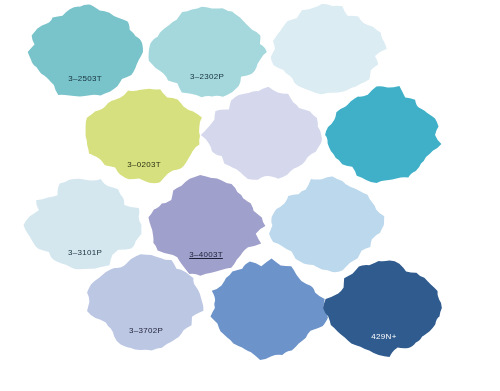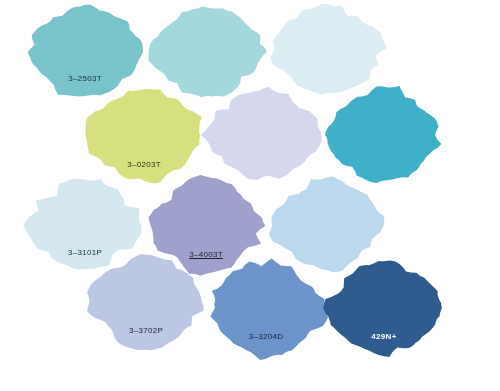--- a/index.html
+++ b/index.html
@@ -43,20 +43,21 @@
     <div class="swatch" style="left: 30px; top: 8px; width: 110px; height: 88px;">
       <svg viewBox="0 0 110 88">
         <path d="M 112.96 44.00 Q 111.08 48.43 108.73 52.04 Q 106.27 57.29 105.50 59.65 Q 103.19 64.77 101.38 66.97 Q 96.96 69.16 92.00 70.98 Q 90.25 73.94 87.40 78.33 Q 84.63 80.70 79.77 83.79 Q 74.79 85.34 70.50 87.59 Q 63.93 86.17 60.02 87.32 Q 54.39 88.50 49.85 88.48 Q 43.15 88.35 39.50 87.57 Q 32.42 86.32 28.27 86.95 Q 24.91 82.04 23.91 76.93 Q 21.28 74.50 18.15 70.88 Q 13.58 66.61 11.32 65.64 Q 9.43 63.80 6.40 59.06 Q 2.14 56.74 1.15 52.05 Q -0.55 48.51 -2.30 44.00 Q -0.47 41.65 4.53 36.45 Q 1.80 31.49 1.65 27.46 Q 4.77 23.64 7.41 20.43 Q 12.01 16.78 16.32 15.79 Q 21.12 14.13 22.54 9.61 Q 27.89 8.25 32.47 7.80 Q 35.30 4.13 39.76 1.15 Q 44.31 -1.69 49.75 -1.35 Q 55.05 -3.90 60.48 -3.29 Q 63.96 -1.64 69.75 2.54 Q 74.80 3.01 79.44 4.73 Q 83.48 8.19 87.57 9.50 Q 93.71 11.52 97.26 13.18 Q 99.68 16.05 99.69 21.87 Q 102.93 24.39 105.67 28.30 Q 110.32 30.46 112.20 35.45 Q 113.17 39.74 112.96 44.00 Z" fill="#79c3ca"></path>
       </svg>
       <div class="swatch-label" style="top: 66px; color: rgb(22, 48, 58);">3–2503T</div>
     </div>
     <div class="swatch" style="left: 152px; top: 8px; width: 110px; height: 88px;">
       <svg viewBox="0 0 110 88">
         <path d="M 114.81 44.00 Q 110.36 46.93 107.97 51.92 Q 104.97 55.81 104.54 59.35 Q 102.88 64.01 99.44 66.01 Q 95.91 67.62 88.99 68.79 Q 88.83 74.52 86.82 77.71 Q 84.87 79.82 80.07 84.28 Q 75.55 87.06 70.92 88.75 Q 64.66 86.99 60.15 88.49 Q 55.80 87.20 49.77 89.13 Q 44.99 87.24 40.03 86.10 Q 36.35 85.14 29.78 84.51 Q 26.42 78.49 25.42 75.33 Q 20.54 74.18 16.01 72.44 Q 14.83 68.90 11.42 65.59 Q 5.83 61.11 3.58 59.94 Q 1.45 57.52 -3.18 52.70 Q -3.76 48.78 -3.26 44.00 Q -3.13 40.59 -1.61 35.53 Q 1.44 30.48 5.70 28.72 Q 6.73 25.10 10.61 22.01 Q 13.10 19.79 17.52 16.67 Q 20.90 13.52 24.63 11.83 Q 28.00 7.17 30.16 4.09 Q 35.50 3.71 39.89 1.51 Q 45.89 0.72 49.76 -1.25 Q 53.93 -1.17 60.04 0.52 Q 66.13 0.55 70.53 0.34 Q 75.36 3.41 80.13 3.62 Q 83.28 6.57 87.72 9.34 Q 92.44 13.96 93.87 15.65 Q 96.24 17.83 100.11 21.66 Q 103.88 22.90 108.33 27.47 Q 108.75 30.80 107.89 36.09 Q 112.97 38.48 114.81 44.00 Z" fill="#a4d8dd"></path>
       </svg>
+      <div class="swatch-label" style="top: 64px; color: rgb(22, 48, 58);">3–2302P</div>
     </div>
     <div class="swatch" style="left: 272px; top: 6px; width: 110px; height: 86px;">
       <svg viewBox="0 0 110 86">
         <path d="M 114.72 43.00 Q 108.27 44.93 103.03 50.02 Q 105.94 55.04 106.15 58.49 Q 100.99 61.81 98.76 64.18 Q 98.43 67.86 97.51 73.29 Q 92.93 76.39 88.64 77.82 Q 83.69 81.44 79.64 81.68 Q 73.75 85.06 70.53 85.67 Q 66.23 86.83 60.17 86.66 Q 56.20 86.60 49.65 88.13 Q 44.57 87.67 39.62 85.26 Q 35.64 83.87 30.35 81.71 Q 25.31 80.13 22.29 76.87 Q 20.70 71.55 17.64 69.63 Q 13.21 67.50 11.48 64.07 Q 4.91 61.46 1.59 59.18 Q -0.92 54.95 -1.25 51.22 Q 1.19 45.45 2.94 43.00 Q 2.77 39.89 0.94 35.10 Q 3.55 31.53 5.76 28.08 Q 8.26 25.43 10.52 21.47 Q 11.79 19.53 15.65 14.95 Q 20.27 13.35 24.94 11.88 Q 26.83 8.59 30.14 3.97 Q 33.63 4.50 40.20 2.34 Q 46.60 0.30 49.66 -2.02 Q 55.41 -2.58 60.08 0.10 Q 65.66 -0.77 70.55 0.28 Q 72.56 6.77 76.07 9.91 Q 80.49 9.17 86.28 10.62 Q 89.06 15.39 91.48 17.00 Q 96.27 19.68 101.02 20.72 Q 103.70 23.74 108.98 26.65 Q 108.68 29.91 111.52 34.74 Q 114.29 40.18 114.72 43.00 Z" fill="#dbecf2"></path>
       </svg>
     </div>
     <div class="swatch" style="left: 88px; top: 90px; width: 112px; height: 92px;">
       <svg viewBox="0 0 112 92">
         <path d="M 111.99 46.00 Q 110.73 49.83 111.42 54.51 Q 106.98 56.60 104.39 61.40 Q 103.06 64.53 100.35 68.56 Q 98.73 72.31 95.82 75.82 Q 92.64 79.48 87.37 80.12 Q 84.05 80.44 79.12 84.14 Q 76.87 86.65 72.00 92.18 Q 67.91 93.82 61.28 92.81 Q 57.52 91.74 51.19 88.61 Q 46.76 89.10 41.04 89.19 Q 36.83 88.31 32.44 84.86 Q 29.60 82.42 27.15 77.38 Q 21.91 76.22 16.89 75.29 Q 13.96 70.46 11.50 68.63 Q 4.64 64.82 0.98 63.51 Q 0.86 60.45 -0.85 54.73 Q -0.85 50.86 -2.38 46.00 Q -2.53 41.34 -2.42 37.03 Q -2.64 32.03 -1.13 27.82 Q 4.48 24.05 7.32 21.24 Q 13.58 20.13 16.89 16.71 Q 20.60 12.11 23.70 10.87 Q 27.06 9.83 32.65 7.48 Q 36.32 5.47 40.20 0.39 Q 46.33 1.77 50.80 -0.08 Q 57.45 -1.05 61.33 -1.25 Q 66.76 -0.01 72.20 -0.77 Q 74.47 3.31 79.29 7.59 Q 85.29 7.79 89.60 9.45 Q 93.53 13.53 95.49 16.43 Q 99.98 20.38 104.67 21.25 Q 108.44 23.08 113.87 27.58 Q 111.20 31.90 111.29 37.51 Q 110.55 42.54 111.99 46.00 Z" fill="#d7e07e"></path>
       </svg>
@@ -92,21 +93,20 @@
     <div class="swatch" style="left: 90px; top: 256px; width: 112px; height: 92px;">
       <svg viewBox="0 0 112 92">
         <path d="M 112.15 46.00 Q 113.91 50.32 113.44 54.82 Q 109.32 56.19 102.01 60.64 Q 101.82 64.22 101.54 69.16 Q 96.67 71.65 93.57 74.13 Q 90.87 78.91 88.40 81.25 Q 86.05 82.70 80.46 86.36 Q 76.34 87.72 71.87 91.83 Q 67.73 91.95 61.48 94.59 Q 57.20 93.20 50.58 94.04 Q 44.98 94.10 40.17 91.71 Q 36.70 91.65 30.37 88.28 Q 25.76 84.83 24.22 80.57 Q 23.35 75.46 20.73 72.41 Q 17.23 69.69 15.82 66.44 Q 10.53 63.18 5.41 62.10 Q -0.20 58.83 -2.96 55.05 Q -2.01 51.41 -0.66 46.00 Q -0.81 39.86 -2.94 36.95 Q -2.20 34.05 0.94 28.48 Q 5.76 23.82 8.86 22.03 Q 11.92 19.27 15.90 15.97 Q 21.68 12.61 24.71 11.97 Q 29.86 12.52 34.07 9.83 Q 35.98 7.68 41.07 2.89 Q 45.05 0.15 50.60 -1.84 Q 57.60 -1.39 61.31 -1.11 Q 66.24 0.54 71.19 2.16 Q 75.62 4.43 81.42 4.06 Q 84.82 8.65 86.50 12.82 Q 90.98 13.22 95.85 16.16 Q 98.97 18.88 103.34 21.92 Q 103.11 27.29 105.67 30.19 Q 108.95 34.64 109.87 37.73 Q 110.76 41.10 112.15 46.00 Z" fill="#bcc7e4"></path>
       </svg>
       <div class="swatch-label" style="top: 70px; color: rgb(29, 32, 54);">3–3702P</div>
     </div>
     <div class="swatch" style="left: 210px; top: 262px; width: 112px; height: 92px;">
       <svg viewBox="0 0 112 92">
         <path d="M 113.28 46.00 Q 116.96 49.84 117.96 55.51 Q 116.83 58.71 112.84 64.09 Q 108.16 66.61 100.53 68.65 Q 97.08 71.92 95.86 75.85 Q 91.42 79.68 88.72 81.59 Q 85.96 85.03 81.76 88.50 Q 75.36 89.27 72.32 93.12 Q 66.78 92.22 61.44 94.19 Q 55.74 97.58 50.13 98.02 Q 44.08 92.54 40.73 90.09 Q 37.85 88.99 32.11 85.42 Q 27.49 83.69 23.43 81.43 Q 20.13 77.45 16.90 75.28 Q 12.74 71.17 10.42 69.18 Q 8.78 65.97 7.43 61.46 Q 2.68 57.03 0.49 54.52 Q 2.95 48.93 4.90 46.00 Q 3.64 41.24 5.13 38.19 Q 5.08 34.53 1.81 28.76 Q 6.85 27.63 11.54 23.39 Q 14.55 19.34 15.99 16.04 Q 19.59 13.86 22.38 9.43 Q 27.73 7.90 32.24 6.80 Q 34.58 2.06 39.91 -0.47 Q 46.20 0.92 51.28 4.17 Q 56.03 0.09 61.60 -3.60 Q 66.79 0.68 70.70 3.55 Q 75.40 4.30 81.25 4.35 Q 84.36 8.48 86.45 12.87 Q 90.01 17.65 91.74 19.24 Q 95.98 22.10 100.14 23.55 Q 103.93 25.76 105.06 30.39 Q 109.35 34.61 114.68 36.99 Q 113.85 41.40 113.28 46.00 Z" fill="#6d94ca"></path>
       </svg>
-      <div class="swatch-label" style="top: 70px; color: rgb(18, 35, 63);">3–3204D</div>
     </div>
     <div class="swatch" style="left: 328px; top: 262px; width: 112px; height: 92px;">
       <svg viewBox="0 0 112 92">
         <path d="M 113.84 46.00 Q 112.07 49.59 111.45 54.51 Q 108.05 56.75 107.37 62.35 Q 104.02 67.39 101.66 69.23 Q 96.63 73.18 94.14 74.56 Q 91.83 79.05 87.82 80.61 Q 84.84 84.95 80.25 86.00 Q 73.74 86.56 69.65 85.41 Q 63.99 89.19 61.53 94.98 Q 56.41 94.21 50.71 92.93 Q 46.35 92.03 41.24 88.62 Q 36.19 87.07 32.46 84.84 Q 26.50 82.62 23.40 81.46 Q 21.01 79.56 16.76 75.39 Q 11.70 71.86 9.59 69.60 Q 7.01 66.20 2.83 62.92 Q 1.77 58.43 0.28 54.56 Q -3.33 51.12 -4.99 46.00 Q -4.56 42.62 -2.36 37.04 Q 3.83 35.01 10.27 31.45 Q 13.85 28.54 15.61 25.46 Q 15.72 22.45 16.15 16.16 Q 19.06 14.64 24.47 11.71 Q 27.99 8.23 30.89 4.57 Q 34.42 2.56 41.15 3.13 Q 47.11 0.75 50.69 -1.05 Q 54.79 -0.06 61.35 -1.41 Q 66.64 -1.52 71.36 1.65 Q 75.92 5.75 78.08 9.58 Q 83.19 10.84 88.40 10.76 Q 91.60 14.47 96.36 15.78 Q 98.88 18.49 102.57 22.31 Q 107.23 26.47 109.53 28.97 Q 108.97 33.02 111.12 37.54 Q 113.92 40.91 113.84 46.00 Z" fill="#2f5b8e"></path>
       </svg>
-      <div class="swatch-label" style="top: 70px; color: rgb(255, 255, 255); font-weight: bold;">429N+</div>
+      <div class="swatch-label" style="top: 70px; color: rgb(255, 255, 255);">429N+</div>
     </div>
   </div>
 
 </body></html>

